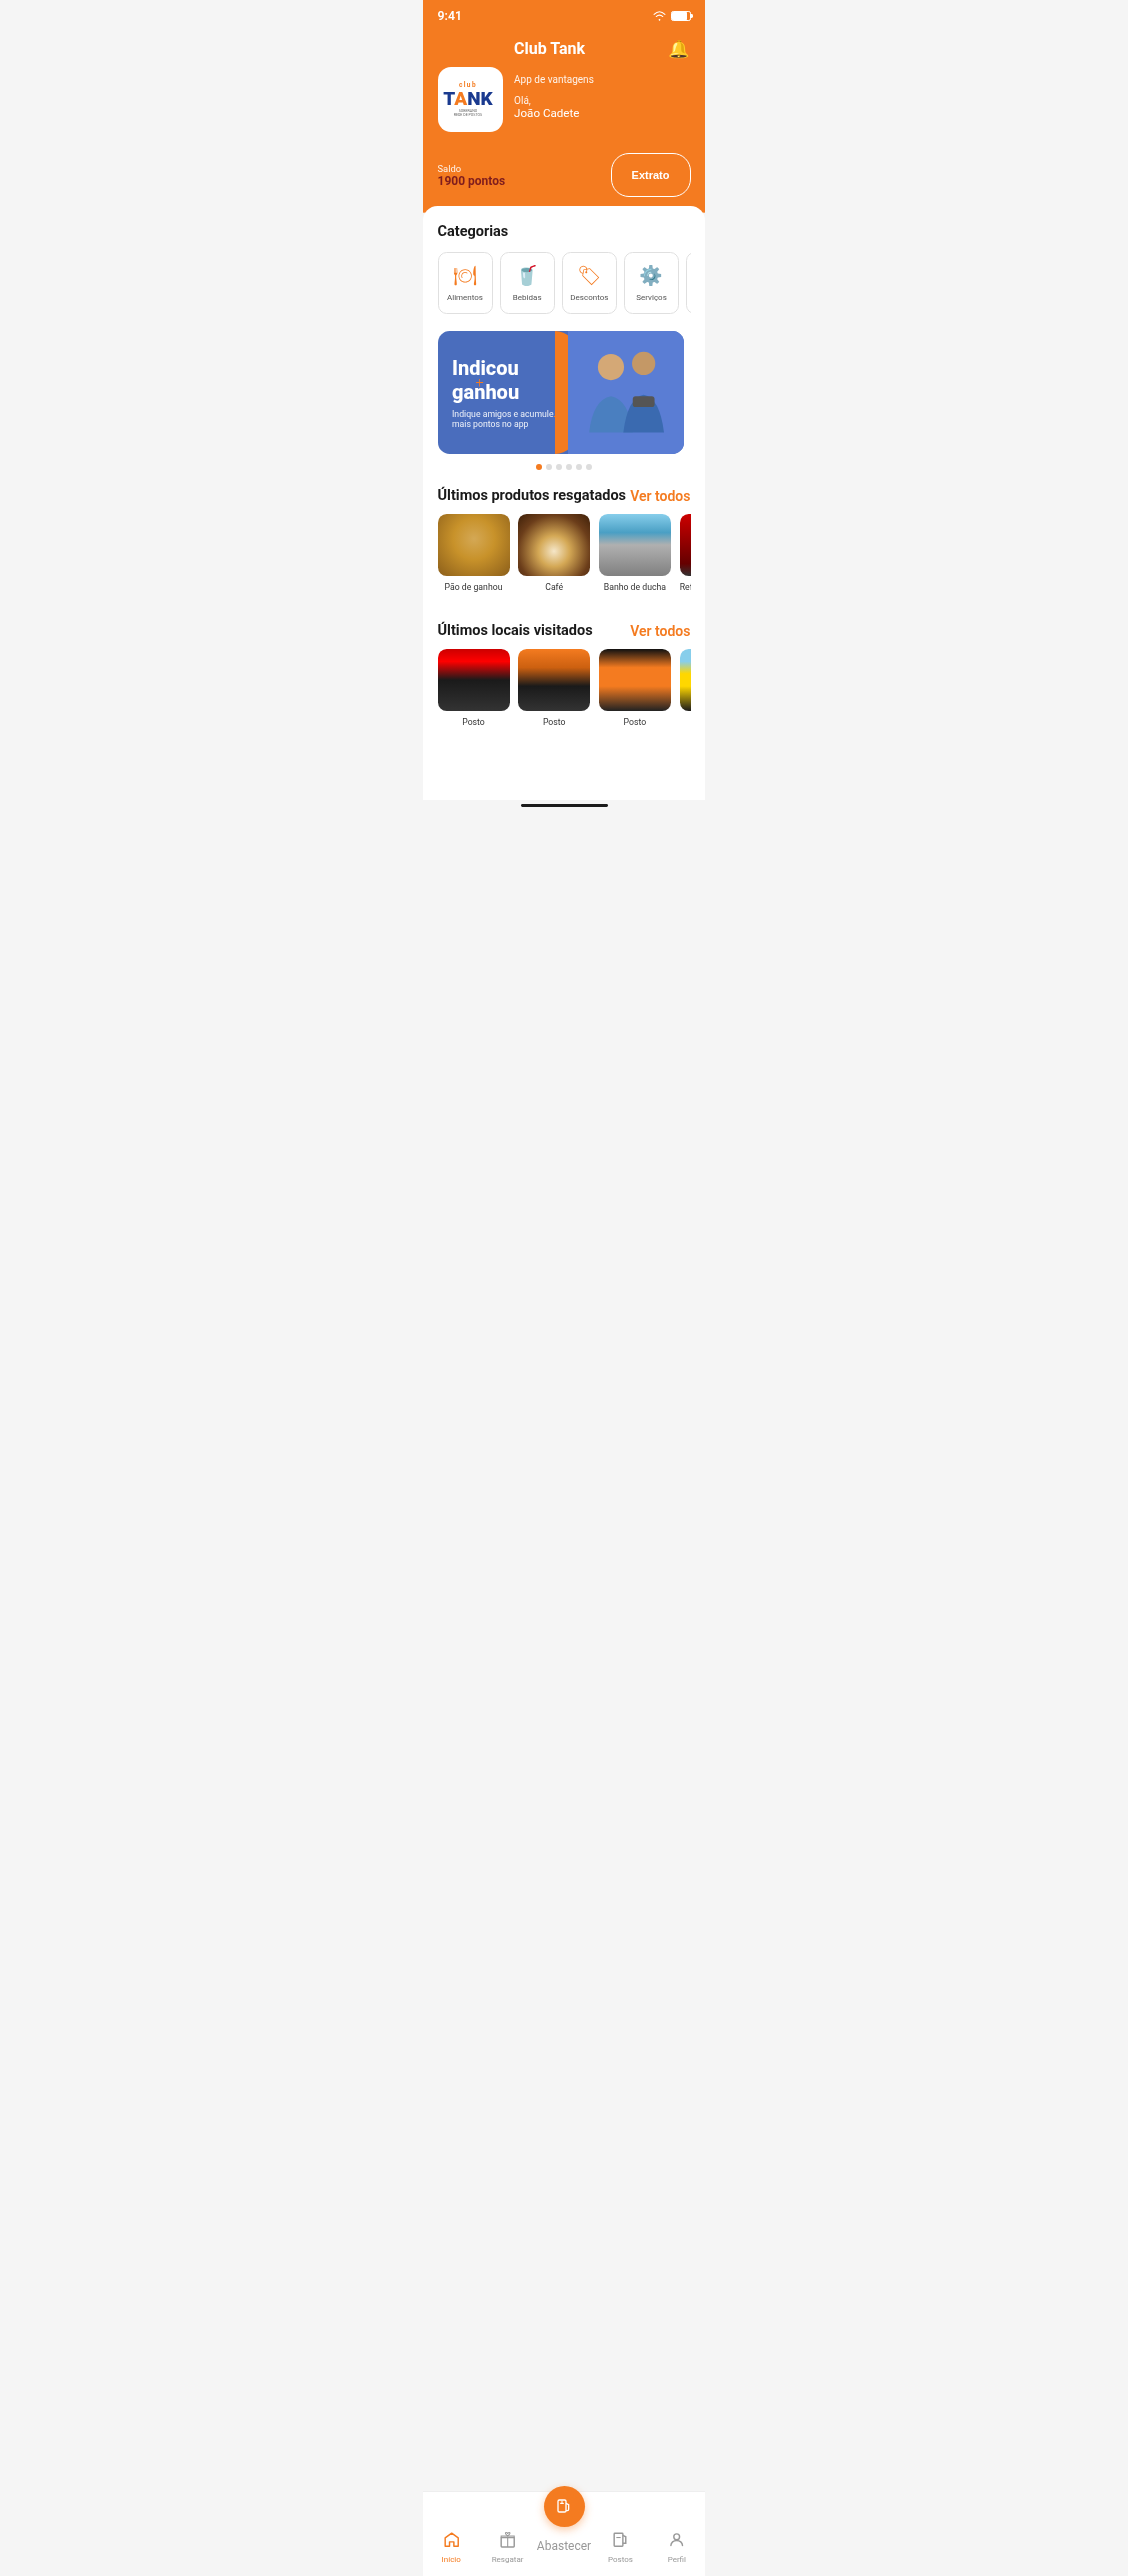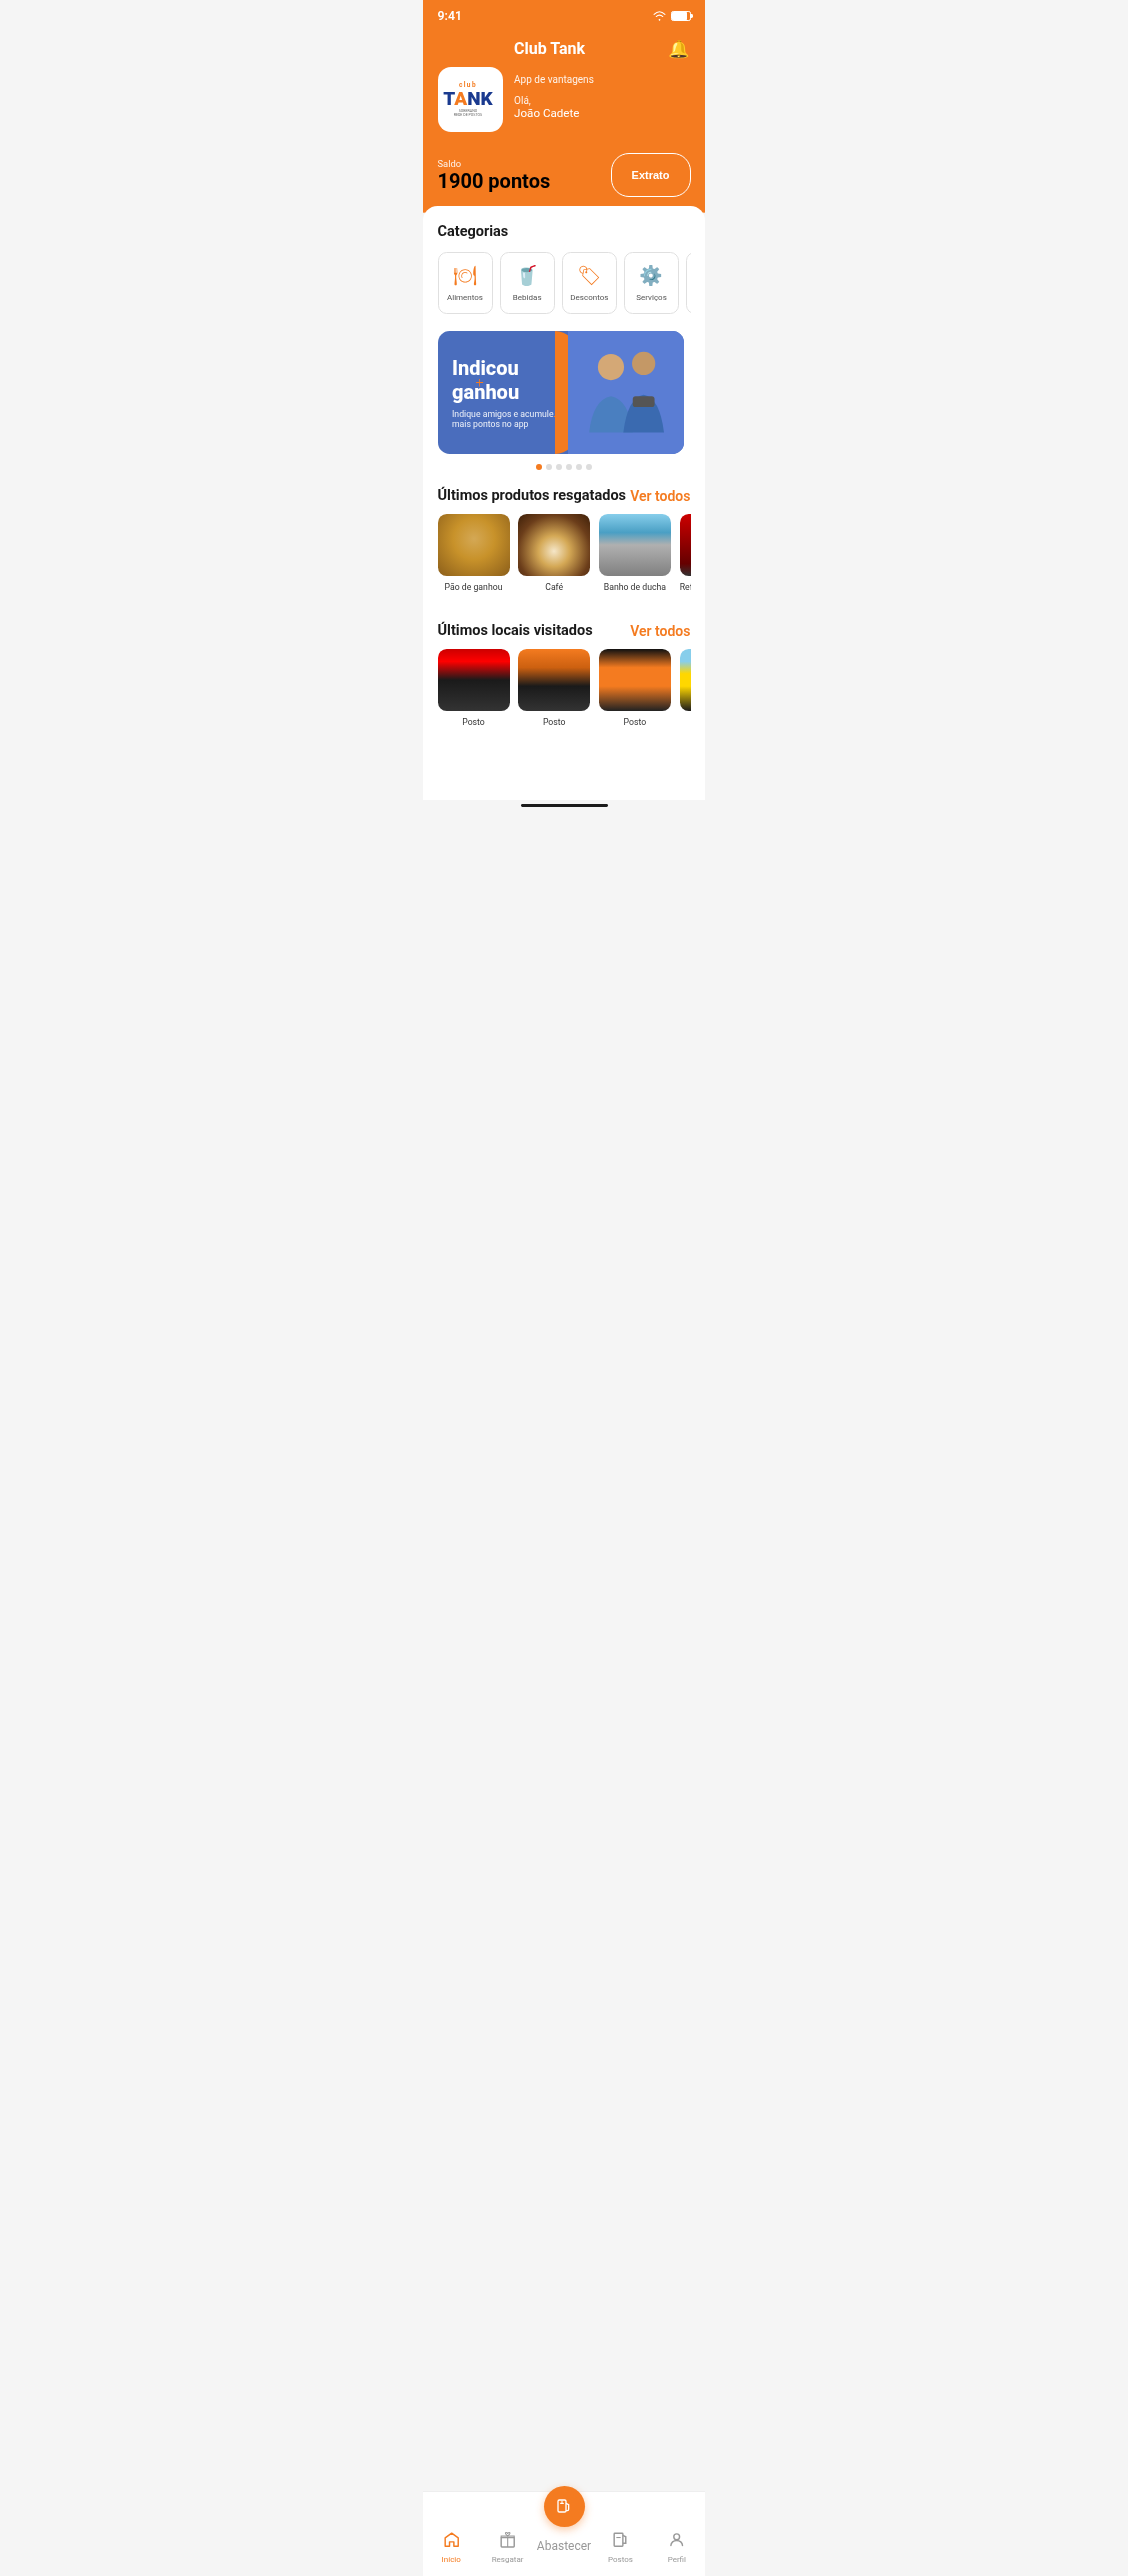--- a/index.html
+++ b/index.html
@@ -116,23 +116,23 @@
       display: flex;
       justify-content: space-between;
       align-items: center;
       border-bottom: 1.4px solid rgba(255,255,255,0.3);
     }
     .balance-label {
       font-size: 9.4px;
       color: rgba(255,255,255,0.9);
     }
     .balance-value {
-      font-size: 20px;
+      font-size: 12px;
       font-weight: 700;
-      color: #000000;
+      color: #7f1d1d;
     }
     .extrato-btn {
       border: 1.4px solid white;
       border-radius: 18px;
       padding: 15px 20px;
       color: white;
       background: transparent;
       font-size: 11px;
       font-weight: 600;
       cursor: pointer;

